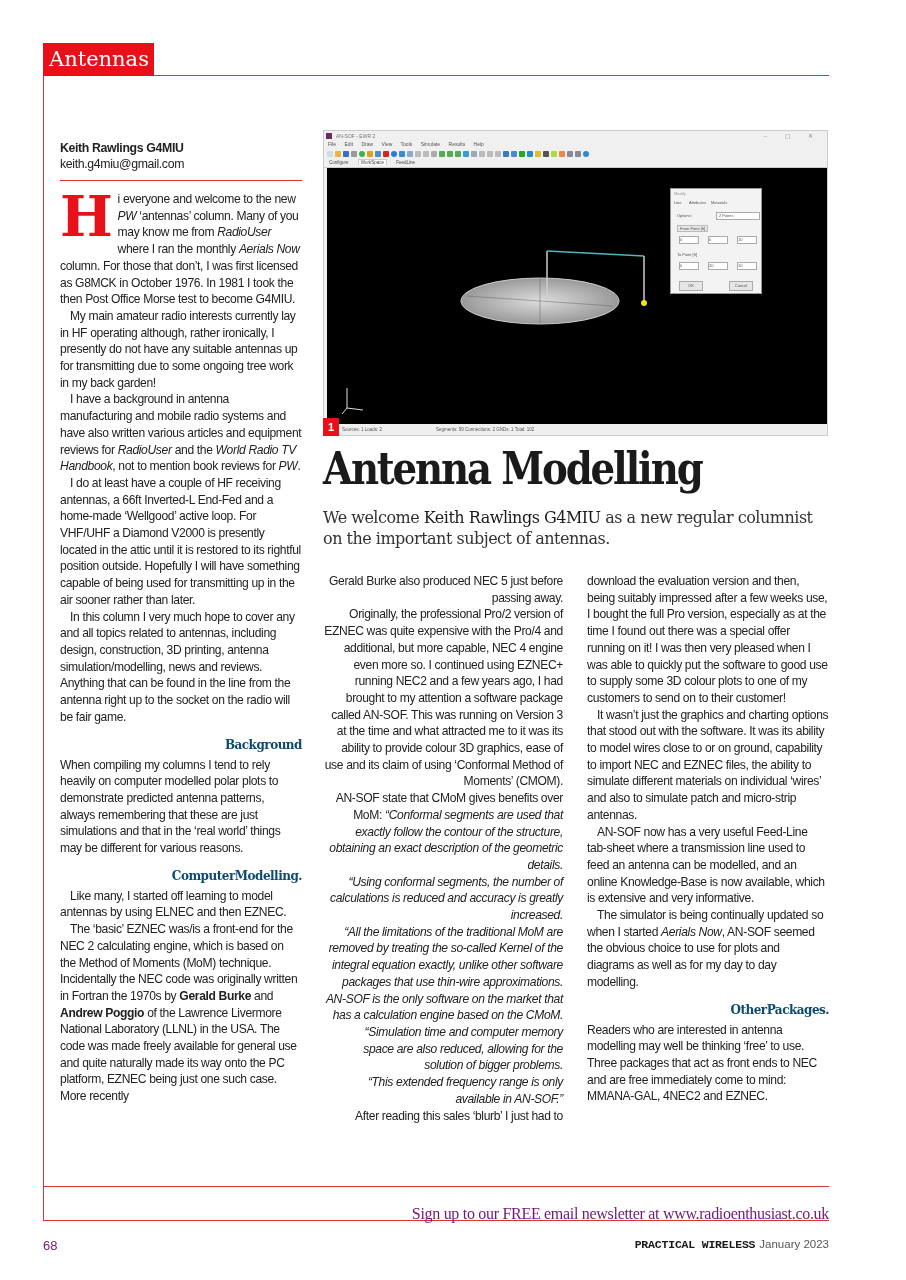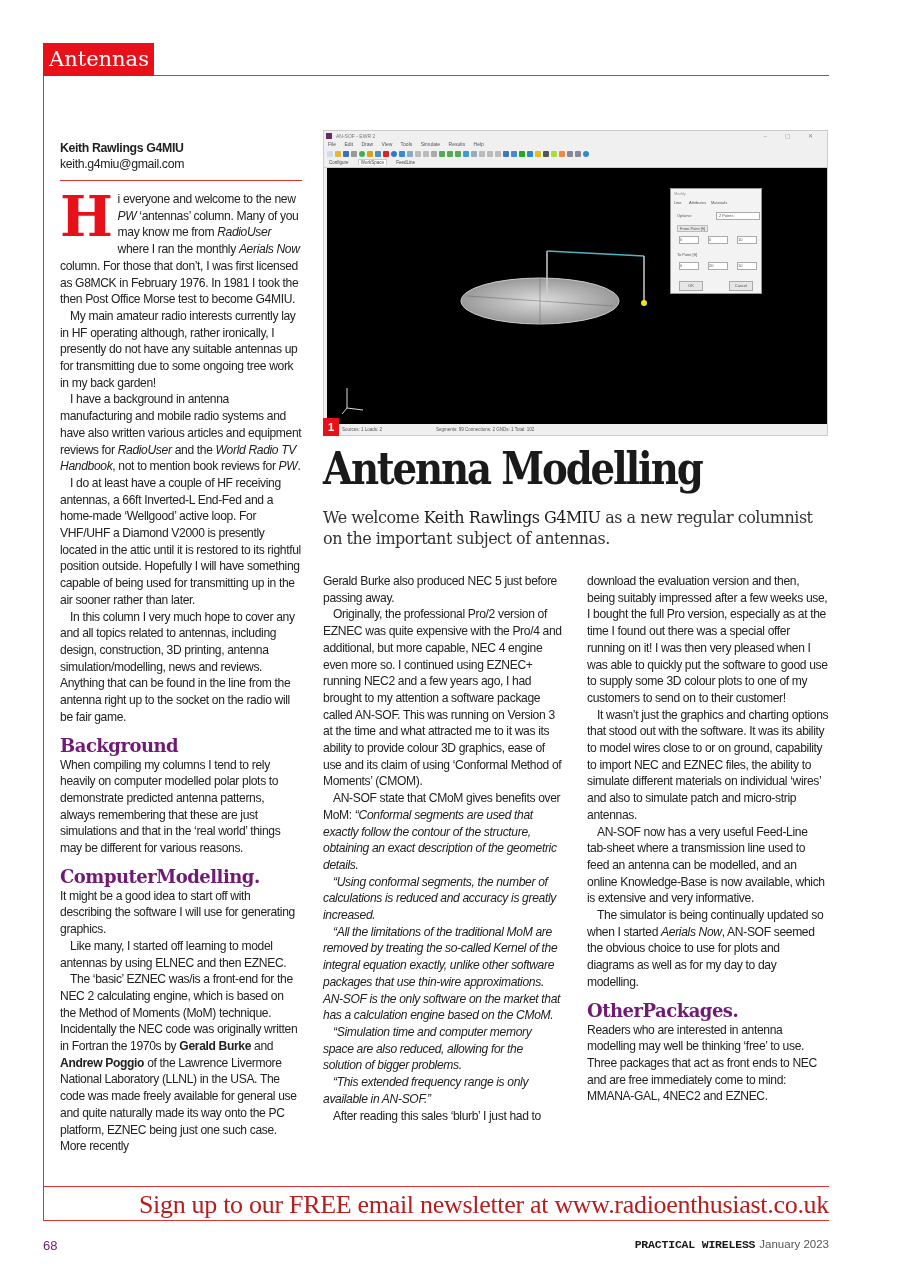--- a/index.html
+++ b/index.html
@@ -5,28 +5,28 @@
   html,body{margin:0;padding:0;background:#fff;}
   body{width:906px;height:1280px;position:relative;overflow:hidden;font-family:"Liberation Sans",sans-serif;color:#1a1a1a;}
   .frame{position:absolute;left:43px;top:43px;width:786px;height:1178px;border-left:1.5px solid #d33;}
   .tab{position:absolute;left:43px;top:43px;width:111px;height:33px;background:#e8111a;color:#fff;font-family:"DejaVu Serif",serif;font-size:21px;line-height:33px;padding-left:6px;box-sizing:border-box;}
   .tabline{position:absolute;left:154px;top:75px;width:675px;border-top:1.5px solid #d33;}
 
   .col{position:absolute;font-family:"Liberation Sans",sans-serif;font-size:12.1px;line-height:16.7px;color:#222;letter-spacing:-0.35px;}
   .col p{margin:0;text-indent:0;}
   .col p.ind{text-indent:10px;}
   .col1{left:60px;top:140px;width:242px;}
-  .col2{left:323px;top:573px;width:240px;}
+  .col2{left:323px;top:573px;width:240px;text-align:right;}
   .col3{left:587px;top:573px;width:242px;}
 
   .author{font-weight:bold;font-size:12.3px;line-height:16px;}
   .email{font-size:12.3px;line-height:16px;}
   .authrule{border-top:1.5px solid #d33;margin:8px 0 10px 0;width:242px;}
   .dropcap{float:left;font-family:"DejaVu Serif",serif;font-weight:bold;color:#e8111a;font-size:56px;line-height:46px;margin:2px 5px 0 0;height:50px;}
-  .h2{font-family:"DejaVu Serif",serif;font-weight:bold;color:#701a75;font-size:18px;line-height:19px;margin:10px 0 2px 0;letter-spacing:-0.5px;}
+  .h2{font-family:"DejaVu Serif",serif;font-weight:bold;color:#0c4a6e;font-size:12px;line-height:19px;margin:10px 0 2px 0;letter-spacing:-0.5px;text-align:right;}
 
   .shot{position:absolute;left:323px;top:130px;width:505px;height:306px;background:#f0f0f0;border:1px solid #ccc;box-sizing:border-box;}
   .titlebar{height:10px;font-size:5px;line-height:10px;color:#777;padding-left:12px;position:relative;}
   .appicon{position:absolute;left:2px;top:2px;width:6px;height:6px;background:#6b2b5e;}
   .winctl{position:absolute;right:6px;top:0;font-size:6px;color:#888;letter-spacing:8px;}
   .menubar{height:7px;font-size:5px;line-height:7px;color:#555;padding-left:4px;}
   .menubar span{margin-right:7px;}
   .toolbar{height:11px;padding-left:3px;display:flex;align-items:center;gap:2px;}
   .tb{width:6px;height:6px;border-radius:1px;}
   .tabsrow{height:8px;font-size:4.5px;line-height:8px;color:#444;padding-left:3px;border-bottom:1px solid #ccc;}
@@ -38,45 +38,44 @@
   .dialog .row{position:absolute;}
   .dialog .box{position:absolute;background:#fff;border:1px solid #aaa;height:6px;}
   .dialog .btn{position:absolute;background:#e6e6e6;border:1px solid #aaa;height:8px;width:22px;text-align:center;line-height:8px;}
   .figno{position:absolute;left:323px;top:418px;width:16px;height:18px;background:#e8111a;color:#fff;font-size:11px;font-weight:bold;text-align:center;line-height:18px;}
 
   .headline{position:absolute;left:323px;top:442px;font-family:"DejaVu Serif",serif;font-weight:bold;font-size:45px;line-height:54px;color:#1a1a1a;letter-spacing:-2.5px;transform:scaleX(0.86);transform-origin:left top;white-space:nowrap;}
   .standfirst{position:absolute;left:323px;top:507px;width:510px;font-family:"DejaVu Serif",serif;font-size:16px;line-height:21px;color:#333;letter-spacing:-0.5px;font-weight:300;}
   .standfirst b{color:#1a1a1a;}
 
   .banner{position:absolute;left:43px;top:1186px;width:786px;height:35px;border-top:1.5px solid #d33;border-bottom:1.5px solid #d33;box-sizing:border-box;}
-  .banner span{position:absolute;right:0;top:3px;font-family:"Liberation Serif",serif;font-size:26px;color:#b91c1c;white-space:nowrap;letter-spacing:-0.3px;}
+  .banner span{position:absolute;right:0;top:18px;font-family:"Liberation Serif",serif;font-size:16px;color:#701a75;white-space:nowrap;letter-spacing:-0.3px;}
   .pagenum{position:absolute;left:43px;top:1238px;font-size:13px;color:#701a75;}
   .footer{position:absolute;right:77px;top:1238px;font-size:11.5px;color:#555;white-space:nowrap;}
   .footer b{font-family:Liberation Mono, monospace;color:#1a1a1a;font-size:11.5px;letter-spacing:-0.2px;margin-right:4px;}
 </style>
 </head>
 <body>
 
 <div class="frame"></div>
 <div class="tab">Antennas</div>
 <div class="tabline"></div>
 
 <div class="col col1">
   <div class="author">Keith Rawlings G4MIU</div>
   <div class="email">keith.g4miu@gmail.com</div>
   <div class="authrule"></div>
-  <p><span class="dropcap">H</span><span>i everyone and welcome to the new </span><i>PW</i><span> ‘antennas’ column. Many of you may know me from </span><i>RadioUser</i><span> where I ran the monthly </span><i>Aerials Now</i><span> column. For those that don’t, I was first licensed as G8MCK in February 1976. In 1981 I took the then Post Office Morse test to become G4MIU.</span></p>
+  <p><span class="dropcap">H</span><span>i everyone and welcome to the new </span><i>PW</i><span> ‘antennas’ column. Many of you may know me from </span><i>RadioUser</i><span> where I ran the monthly </span><i>Aerials Now</i><span> column. For those that don’t, I was first licensed as G8MCK in October 1976. In 1981 I took the then Post Office Morse test to become G4MIU.</span></p>
   <p class="ind">My main amateur radio interests currently lay in HF operating although, rather ironically, I presently do not have any suitable antennas up for transmitting due to some ongoing tree work in my back garden!</p>
   <p class="ind"><span>I have a background in antenna manufacturing and mobile radio systems and have also written various articles and equipment reviews for </span><i>RadioUser</i><span> and the </span><i>World Radio TV Handbook</i><span>, not to mention book reviews for </span><i>PW</i><span>.</span></p>
   <p class="ind">I do at least have a couple of HF receiving antennas, a 66ft Inverted-L End-Fed and a home-made ‘Wellgood’ active loop. For VHF/UHF a Diamond V2000 is presently located in the attic until it is restored to its rightful position outside. Hopefully I will have something capable of being used for transmitting up in the air sooner rather than later.</p>
   <p class="ind">In this column I very much hope to cover any and all topics related to antennas, including design, construction, 3D printing, antenna simulation/modelling, news and reviews. Anything that can be found in the line from the antenna right up to the socket on the radio will be fair game.</p>
   <div class="h2">Background</div>
   <p>When compiling my columns I tend to rely heavily on computer modelled polar plots to demonstrate predicted antenna patterns, always remembering that these are just simulations and that in the ‘real world’ things may be different for various reasons.</p>
   <div class="h2">ComputerModelling.</div>
-  <p>It might be a good idea to start off with describing the software I will use for generating graphics.</p>
   <p class="ind">Like many, I started off learning to model antennas by using ELNEC and then EZNEC.</p>
   <p class="ind"><span>The ‘basic’ EZNEC was/is a front-end for the NEC 2 calculating engine, which is based on the Method of Moments (MoM) technique. Incidentally the NEC code was originally written in Fortran the 1970s by </span><b>Gerald Burke</b><span> and </span><b>Andrew Poggio</b><span> of the Lawrence Livermore National Laboratory (LLNL) in the USA. The code was made freely available for general use and quite naturally made its way onto the PC platform, EZNEC being just one such case. More recently</span></p>
 </div>
 
 <div class="shot">
   <div class="titlebar">
     <span class="appicon"></span>
     <span>AN-SOF - EWR 2</span>
     <span class="winctl">– ▢ ✕</span>
   </div>

